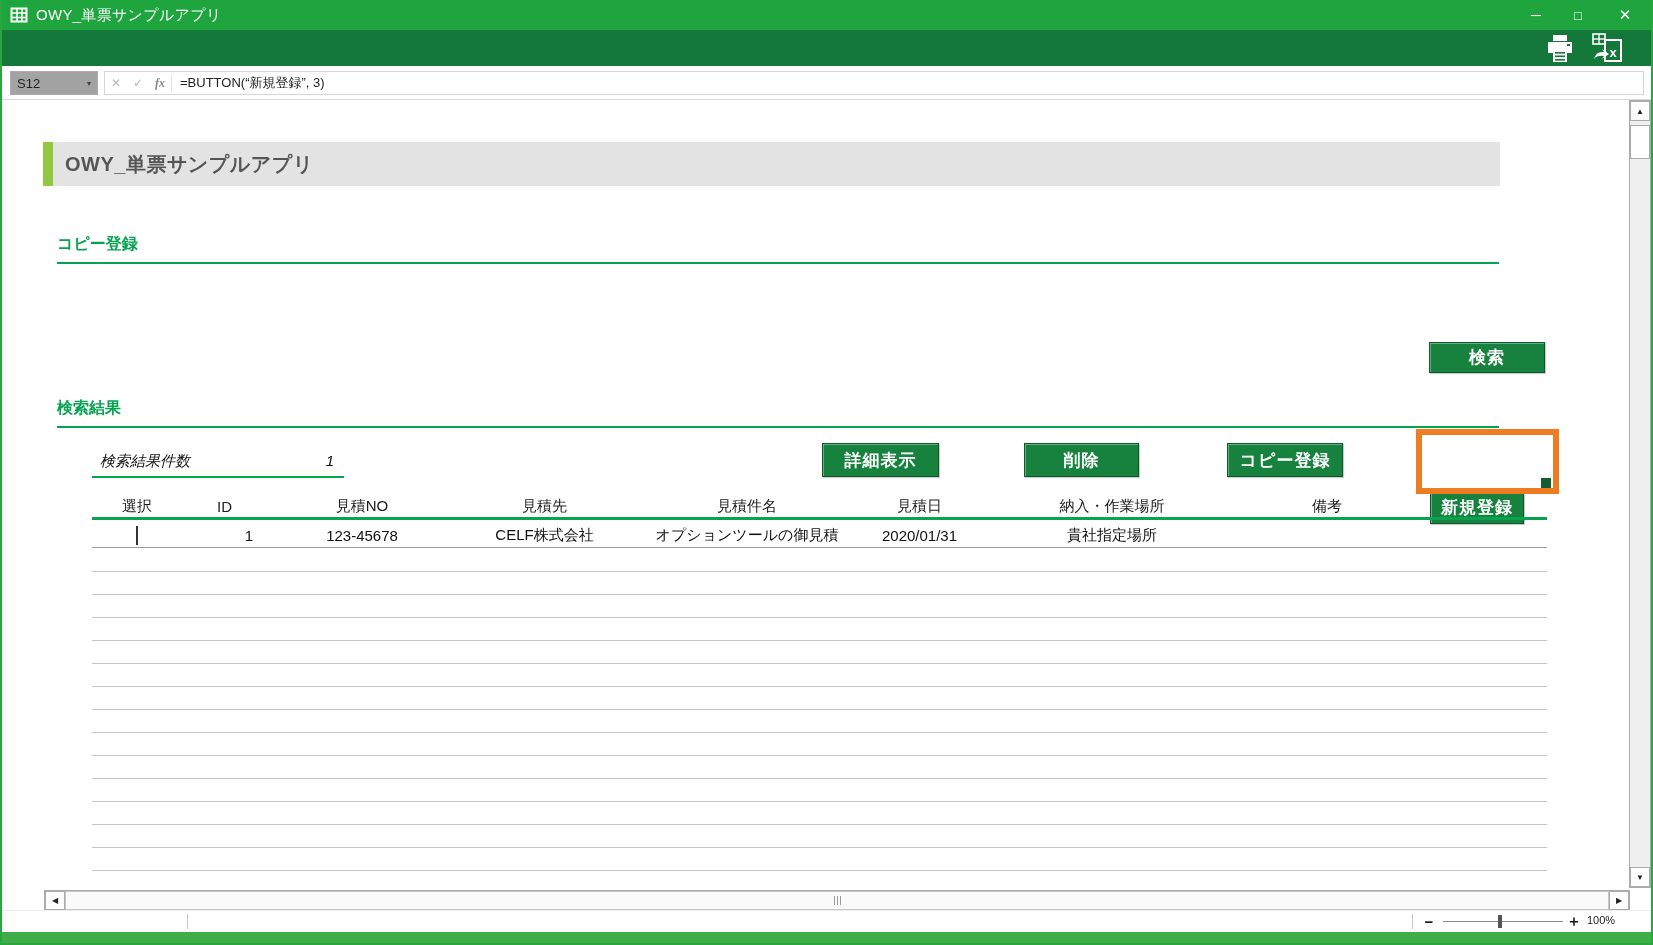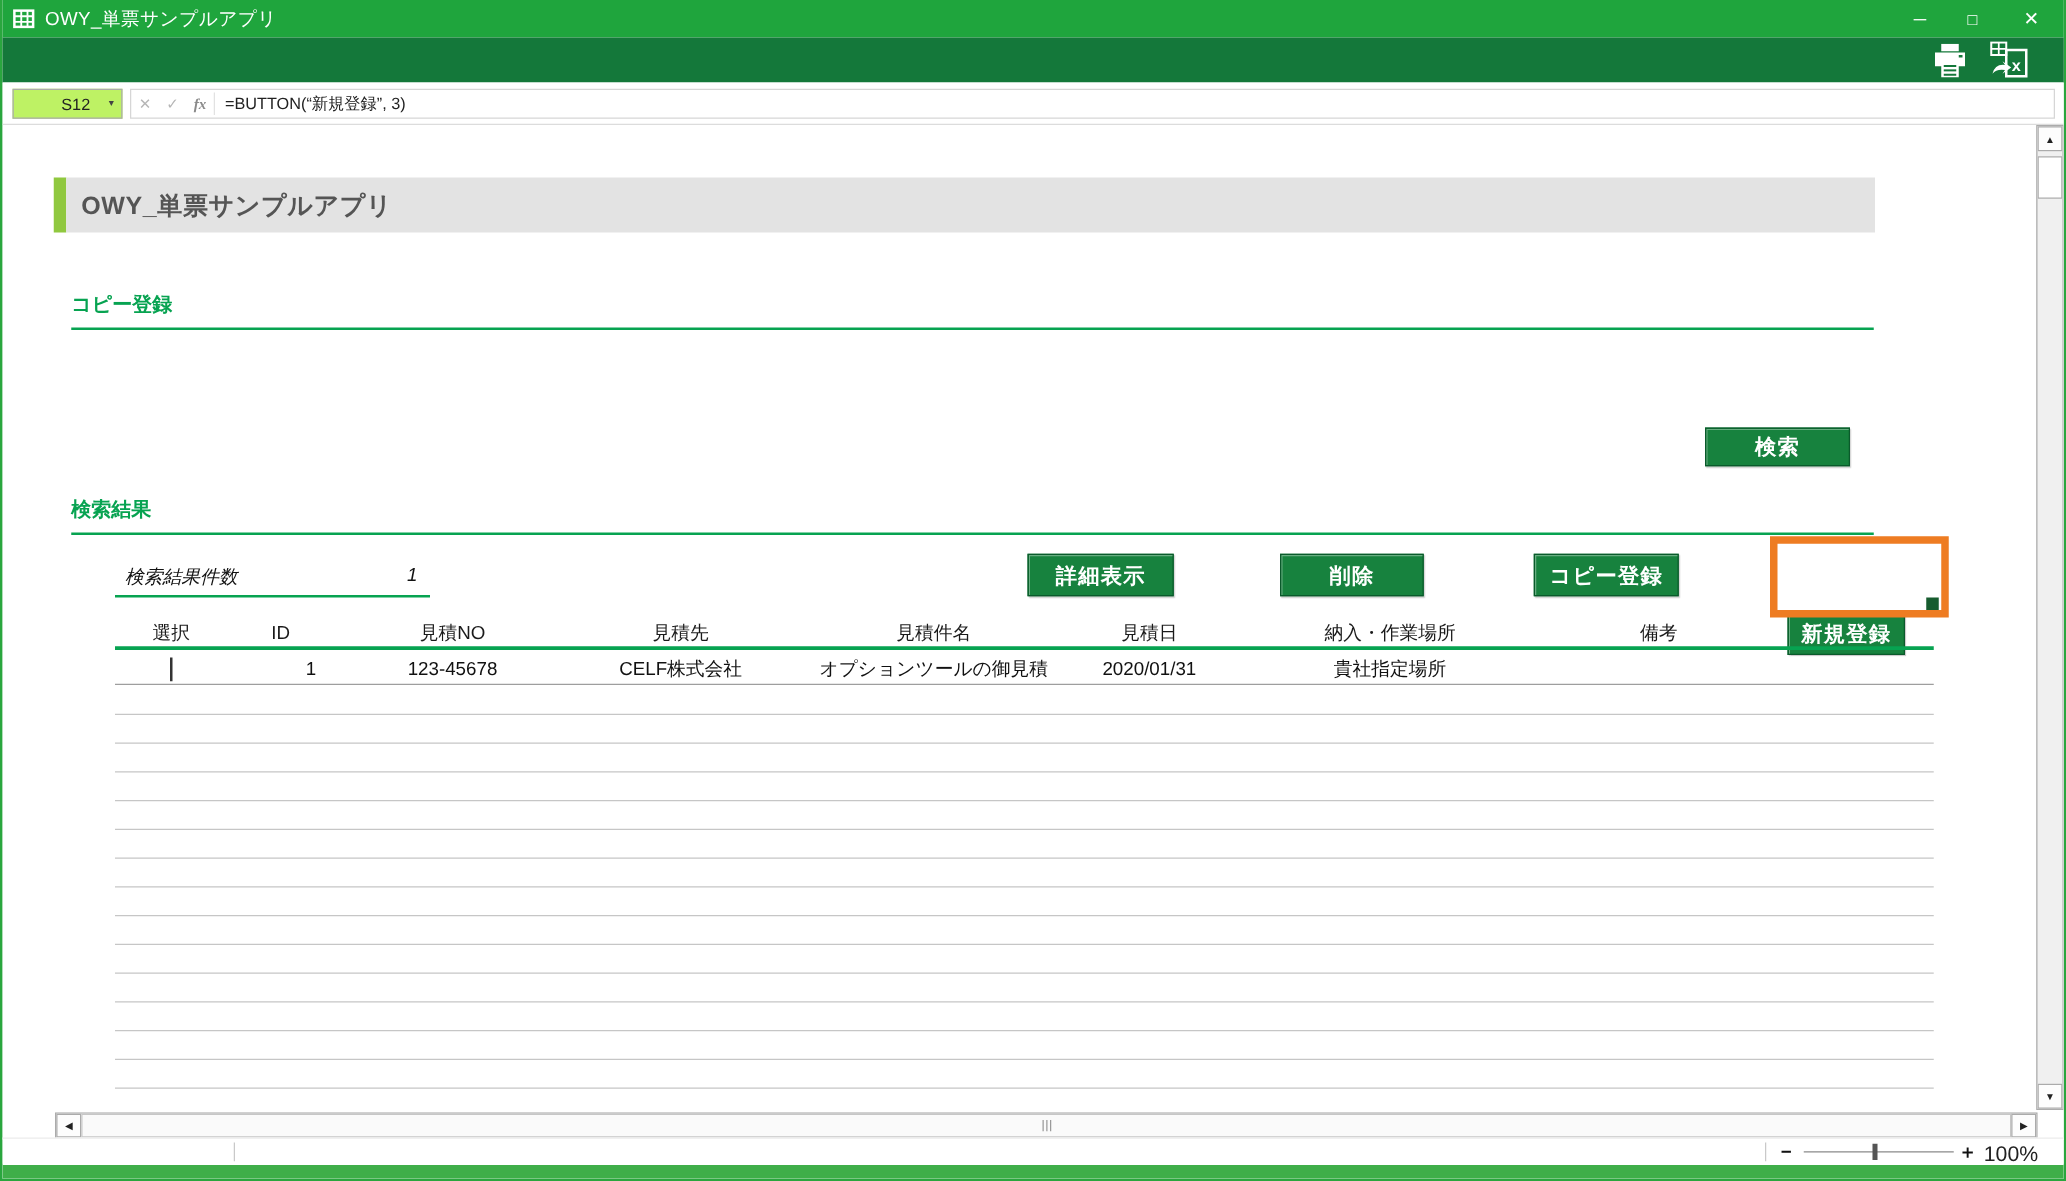--- a/index.html
+++ b/index.html
@@ -16,22 +16,22 @@
   .wb-min{left:1515px;font-size:14px;}
   .wb-max{left:1557px;font-size:13px;}
   .wb-close{left:1604px;font-size:15px;}
   
   .toolbar{position:absolute;left:-2px;top:30px;width:1653px;height:36px;background:var(--toolbar-green);}
   .tool-ic{position:absolute;top:4px;height:28px;display:flex;align-items:center;justify-content:center;}
   .ic-print{left:1540px;width:40px;}
   .ic-export{left:1586px;width:44px;}
   
   .formulabar{position:absolute;left:0;top:66px;width:1649px;height:34px;background:#fff;border-bottom:1px solid #dcdcdc;}
-  .namebox{position:absolute;left:8px;top:5px;width:88px;height:24px;border:1px solid #ababab;background:#bef264;
-           display:flex;align-items:center;font-size:13px;padding-left:32px;}
+  .namebox{position:absolute;left:8px;top:5px;width:88px;height:24px;border:1px solid #ababab;background:#a3a3a3;
+           display:flex;align-items:center;font-size:13px;}
   .namebox .ref{flex:1;padding-left:6px;color:#222;}
   .namebox .dd{width:16px;height:100%;display:flex;align-items:center;justify-content:center;font-size:7px;color:#444;}
   .fx-area{position:absolute;left:102px;top:5px;width:1540px;height:24px;border:1px solid #d6d6d6;background:#fff;
            display:flex;align-items:center;font-size:13px;}
   .fbtn{width:22px;height:22px;display:flex;align-items:center;justify-content:center;color:#b6b6b6;font-size:12px;}
   .fbtn.fx{font-style:italic;font-weight:bold;font-family:Liberation Serif, serif;color:#8a8a8a;}
   .fsep{width:1px;height:18px;background:#e2e2e2;}
   .formula-text{padding-left:8px;color:#222;}
   
   .main{position:absolute;left:0;top:100px;width:1649px;height:812px;background:#fff;overflow:hidden;}
@@ -39,21 +39,21 @@
   .banner{position:absolute;left:51px;top:42px;width:1447px;height:44px;background:var(--banner-gray);
           display:flex;align-items:center;}
   .banner span{margin-left:12px;font-size:20px;font-weight:bold;color:var(--banner-text);letter-spacing:.5px;}
   .sec{position:absolute;left:55px;width:1442px;color:var(--heading-green);font-weight:bold;font-size:16px;
        border-bottom:2px solid var(--heading-green);padding-bottom:7px;}
   .sec-search{top:134px;}
   .sec-results{top:298px;}
   .gbtn{position:absolute;background:var(--button-green);color:#fff;font-weight:bold;font-size:17px;
         display:flex;align-items:center;justify-content:center;border:1px solid var(--button-border);
         box-shadow:inset 1px 1px 0 rgba(255,255,255,.35),1px 1px 1px rgba(0,0,0,.2);letter-spacing:1px;}
-  .btn-search{left:1362px;top:242px;width:116px;height:31px;}
+  .btn-search{left:1427px;top:242px;width:116px;height:31px;}
   .btn-detail{left:820px;top:343px;width:117px;height:34px;}
   .btn-delete{left:1022px;top:343px;width:115px;height:34px;}
   .btn-copy{left:1225px;top:343px;width:116px;height:34px;}
   .btn-new{left:1428px;top:343px;width:94px;height:34px;margin-top:47px;}
   .sel-box{position:absolute;left:1414px;top:329px;width:143px;height:65px;border:6px solid var(--selection-orange);}
   .sel-handle{position:absolute;left:119px;top:43px;width:10px;height:10px;background:var(--selection-handle);}
   .count{position:absolute;left:90px;top:350px;width:252px;display:flex;justify-content:space-between;
          border-bottom:2px solid var(--heading-green);padding:2px 10px 5px 8px;font-size:15px;color:#111;font-style:italic;}
   
   .tbl-row{position:absolute;left:90px;width:1455px;display:grid;align-items:center;
@@ -83,21 +83,21 @@
   
   .statusbar{position:absolute;left:0;top:910px;width:1649px;height:21px;background:#fff;border-top:1px solid #ececec;}
   .sb-sep{position:absolute;top:3px;width:1px;height:15px;background:#c9c9c9;}
   .sb-sep1{left:185px;} .sb-sep2{left:1410px;}
   .zoom-out{position:absolute;left:1418px;top:0;width:18px;height:21px;display:flex;align-items:center;justify-content:center;
             font-weight:bold;font-size:15px;color:#111;}
   .zoom-track{position:absolute;left:1441px;top:10px;width:120px;height:1px;background:#8a8a8a;}
   .zoom-thumb{position:absolute;left:1496px;top:4px;width:4px;height:13px;background:#555;}
   .zoom-in{position:absolute;left:1563px;top:0;width:18px;height:21px;display:flex;align-items:center;justify-content:center;
            font-weight:bold;font-size:15px;color:#111;}
-  .zoom-level{position:absolute;left:1585px;top:3px;font-size:17px;color:#222;}
+  .zoom-level{position:absolute;left:1585px;top:3px;font-size:11px;color:#222;}
   .bottomstrip{position:absolute;left:0;bottom:0;width:1649px;height:11px;background:var(--bottom-strip);}
 </style>
 </head>
 <body>
 
 <div class="window">
 
   <div class="titlebar">
     <span class="app-icon">
       <svg width="18" height="18" viewBox="0 0 18 18">

